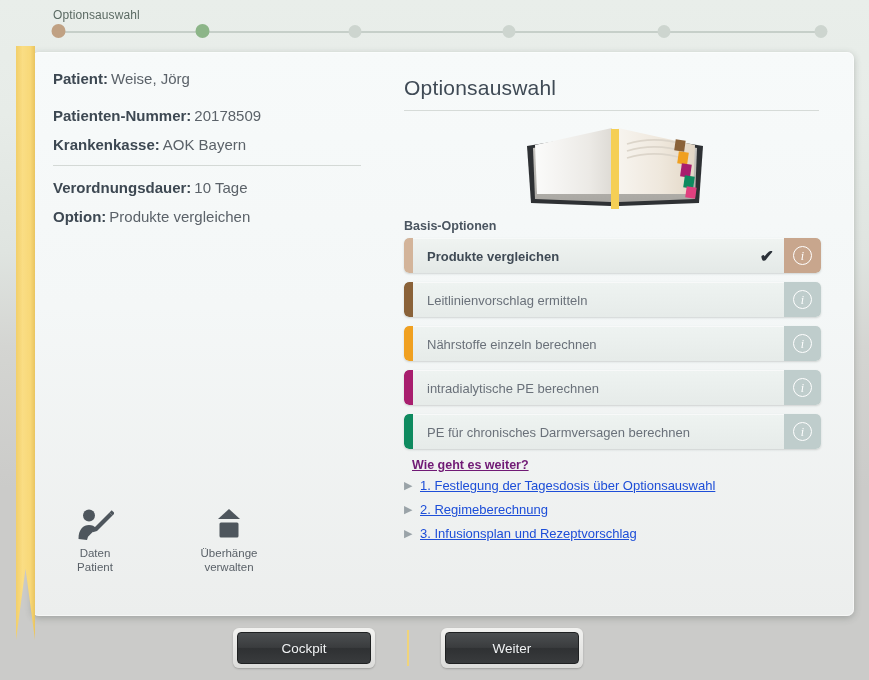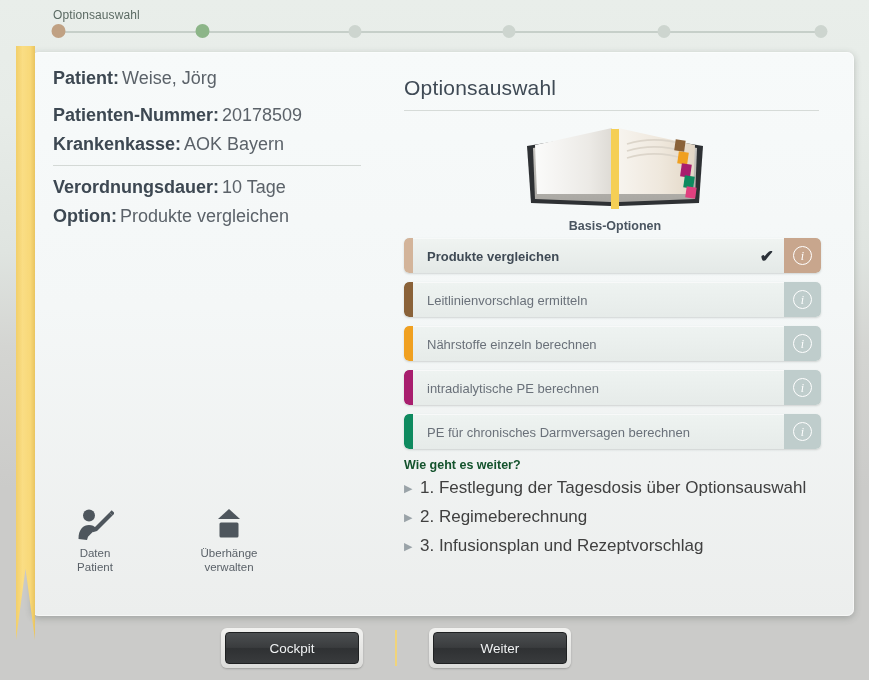--- a/index.html
+++ b/index.html
@@ -86,21 +86,21 @@
   }
 
   
   .patient {
     position: absolute;
     left: 53px; top: 70px;
     width: 320px;
     z-index: 5;
   }
   .p-row {
-    font-size: 18px;
+    font-size: 15px;
     color: #5a6066;
     margin-bottom: 12px;
     line-height: 17px;
     white-space: nowrap;
   }
   .p-row.tight { margin-bottom: 11px; }
   .p-row b {
     color: #3d4852;
     font-weight: bold;
   }
@@ -160,21 +160,20 @@
     align-items: center;
     justify-content: center;
     margin-bottom: 4px;
   }
 
   .group-title {
     font-size: 12.5px;
     font-weight: bold;
     color: #4a5560;
     margin-bottom: 5px;
-    text-align: center;
   }
   .group-title.sp { margin-top: 9px; }
 
   .opt {
     position: relative;
     height: 35px;
     margin-bottom: 9px;
     border-radius: 5px;
     display: flex;
     align-items: stretch;
@@ -237,45 +236,47 @@
     display: flex;
     align-items: center;
     justify-content: center;
     line-height: 1;
   }
 
   
   .next-title {
     font-size: 12.5px;
     font-weight: bold;
-    color: #14532d;
-    margin: 5px 0 6px 0;
+    color: #701a75;
+    margin: 5px 0 6px 8px;
+    text-decoration: underline;
   }
   .next-item {
     display: flex;
     align-items: center;
     margin-bottom: 9px;
     cursor: pointer;
   }
   .next-arrow {
     width: 16px;
     flex: 0 0 16px;
     color: #9aa3a8;
     font-size: 11px;
     line-height: 1;
   }
   .next-text {
-    font-size: 17px;
-    color: #404040;
+    font-size: 13px;
+    color: #1d4ed8;
+    text-decoration: underline;
   }
 
   
   .footer {
     position: absolute;
-    left: 0; top: 628px;
+    left: 12px; top: 628px;
     width: 792px;
     display: flex;
     align-items: center;
     justify-content: center;
     gap: 0;
     z-index: 6;
   }
   .btn-shell {
     padding: 4px;
     background: linear-gradient(180deg, #f2f2f0 0%, #dcdcda 100%);

